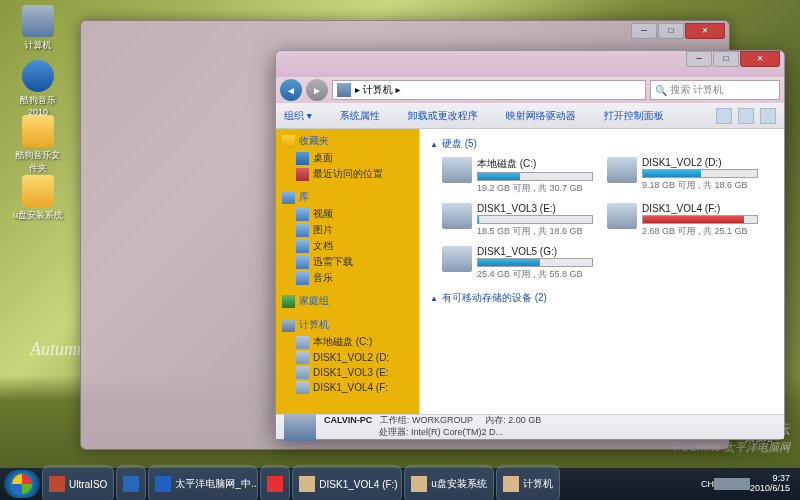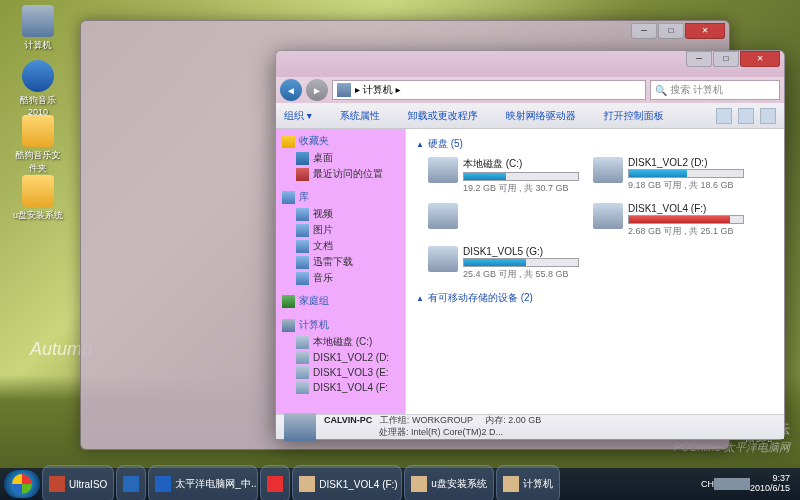--- a/index.html
+++ b/index.html
@@ -1,19 +1,19 @@
 <!DOCTYPE html>
 <html><head>
 <meta charset="utf-8">
 <style>
 *{margin:0;padding:0;box-sizing:border-box;font-family:"Microsoft YaHei","Segoe UI",sans-serif}
 body{width:800px;height:500px;overflow:hidden;position:relative;background:linear-gradient(135deg,#8B9A3E 0%,#A8B45C 15%,#C9D67B 30%,#7A8839 50%,#5C6B2E 70%,#8E9F4A 100%)}
 .desktop{position:absolute;inset:0}
 .wallpaper-overlay{position:absolute;inset:0;background:radial-gradient(ellipse at 50% 20%,rgba(200,220,140,0.4) 0%,transparent 40%),linear-gradient(180deg,transparent 75%,#6B7A30 80%,#4A5820 100%)}
-.autumn-text{position:absolute;left:30px;bottom:140px;font-style:italic;font-family:Liberation Sans, sans-serif;color:rgba(255,255,255,0.7);font-size:18px}
+.autumn-text{position:absolute;left:30px;bottom:140px;font-style:italic;font-family:Liberation Serif, serif;color:rgba(255,255,255,0.7);font-size:18px}
 .desktop-icon{position:absolute;width:52px;text-align:center;color:white;font-size:9px;text-shadow:1px 1px 2px rgba(0,0,0,0.8);cursor:pointer}
 .desktop-icon .ico{width:32px;height:32px;margin:0 auto 2px;background:linear-gradient(135deg,#5BA8E8,#2C6FA8);border-radius:4px}
 .di1{top:5px;left:12px}.di1 .ico{background:linear-gradient(#A8B8C8,#5878A0)}
 .di2{top:60px;left:12px}.di2 .ico{background:linear-gradient(#4A90D8,#1850A0);border-radius:50%}
 .di3{top:115px;left:12px}.di3 .ico{background:linear-gradient(#FFD870,#E8A828)}
 .di4{top:175px;left:12px}.di4 .ico{background:linear-gradient(#FFD870,#E8A828)}
 .trash{bottom:55px;right:15px}.trash .ico{background:linear-gradient(#D8D8E0,#A0A0B0);border-radius:4px 4px 8px 8px}
 .watermark{position:absolute;right:10px;bottom:45px;color:rgba(255,255,255,0.6);font-size:11px;font-style:italic}
 .bbs-mark{position:absolute;right:10px;bottom:62px;color:rgba(255,255,255,0.7);font-size:13px}
 
@@ -28,21 +28,21 @@
 .addressbar{height:26px;background:linear-gradient(#E8D4E0,#E0C8D8);display:flex;align-items:center;padding:0 4px;gap:4px}
 .navbtn{width:22px;height:22px;border-radius:50%;background:linear-gradient(#5898D0,#2868A8);display:flex;align-items:center;justify-content:center;color:white;font-size:10px}
 .navbtn.disabled{background:linear-gradient(#B0B0B8,#888890)}
 .breadcrumb{flex:1;height:20px;background:white;border:1px solid #B0A0B0;display:flex;align-items:center;font-size:10px;padding:0 4px;gap:4px}
 .bc-ico{width:14px;height:14px;background:linear-gradient(#88A8C8,#5878A0)}
 .searchbox{width:130px;height:20px;background:white;border:1px solid #B0A0B0;display:flex;align-items:center;font-size:10px;padding:0 4px;color:#888}
 .toolbar{height:26px;background:linear-gradient(#F0F0F4,#E0E0E8);border-bottom:1px solid #C8C8D0;display:flex;align-items:center;padding:0 8px;font-size:10px;color:#1850C0;gap:28px}
 .toolbar .right{margin-left:auto;display:flex;gap:6px}
 .tbico{width:16px;height:16px;background:#C8D8E8;border:1px solid #A8B8C8}
 .content{flex:1;display:flex;background:white;overflow:hidden}
-.sidebar{width:130px;background:#f0abfc;border-right:1px solid #D8D8E0;font-size:10px;overflow:hidden}
+.sidebar{width:144px;background:#eab308;border-right:1px solid #D8D8E0;font-size:10px;overflow:hidden}
 .sb-section{padding:3px 6px}
 .sb-header{display:flex;align-items:center;gap:4px;color:#3060B0;padding:2px 0;font-weight:500}
 .sb-item{display:flex;align-items:center;gap:4px;padding:1px 0 1px 14px;color:#303030}
 .sb-ico{width:13px;height:13px}
 .ico-fav{background:linear-gradient(#FFD040,#E8A800)}
 .ico-dl{background:linear-gradient(#60B860,#308830)}
 .ico-desk{background:linear-gradient(#5898D0,#2868A8)}
 .ico-recent{background:linear-gradient(#D86060,#A83030)}
 .ico-lib{background:linear-gradient(#88B8E8,#4878B8)}
 .ico-comp{background:linear-gradient(#A8B8C8,#5878A0)}
@@ -225,20 +225,27 @@
     <div class="drive-info">
       <div class="drive-name">DISK1_VOL2 (D:)</div>
       <div class="drive-bar">
                   <div class="drive-bar-fill " style="width:51%"></div>
                 </div>
       <div class="drive-free">9.18 GB 可用 , 共 18.6 GB</div>
     </div>
             </div>
             <div class="drive">
     <div class="drive-ico "></div>
+    <div class="drive-info">
+      <div class="drive-name">DISK1_VOL3 (E:)</div>
+      <div class="drive-bar">
+                  <div class="drive-bar-fill " style="width:1%"></div>
+                </div>
+      <div class="drive-free">18.5 GB 可用 , 共 18.6 GB</div>
+    </div>
             </div>
             <div class="drive">
     <div class="drive-ico "></div>
     <div class="drive-info">
       <div class="drive-name">DISK1_VOL4 (F:)</div>
       <div class="drive-bar">
                   <div class="drive-bar-fill red" style="width:89%"></div>
                 </div>
       <div class="drive-free">2.68 GB 可用 , 共 25.1 GB</div>
     </div>

